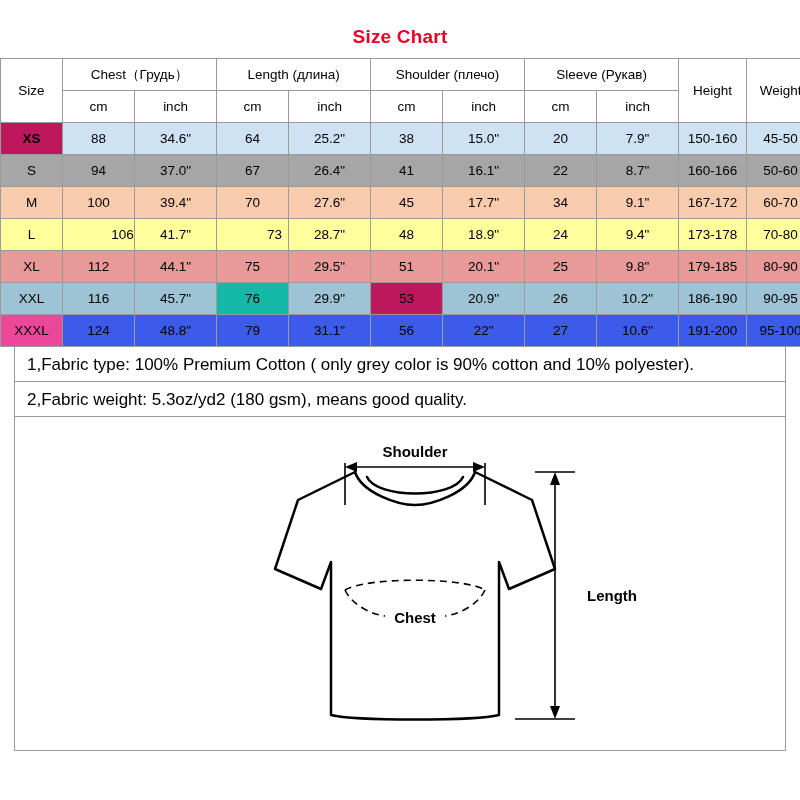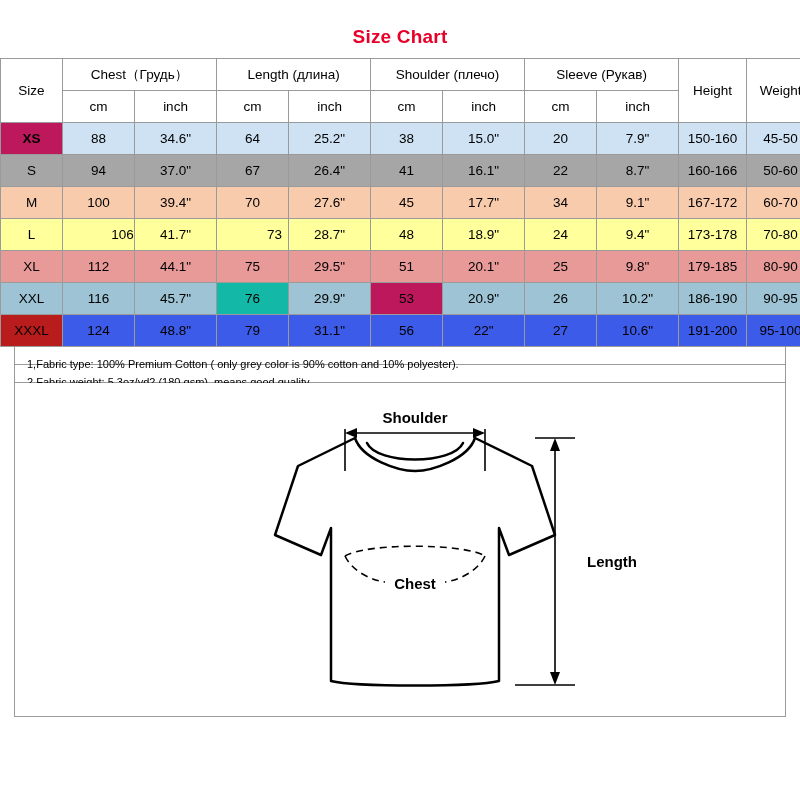--- a/index.html
+++ b/index.html
@@ -63,24 +63,24 @@
   col.c-single { width: 68px; }
 
   .notes {
     width: 772px;
     margin: 0 auto;
   }
   .note-row {
     border-left: 1px solid #9a9a9a;
     border-right: 1px solid #9a9a9a;
     border-bottom: 1px solid #9a9a9a;
-    font-size: 11px;
+    font-size: 17px;
     padding: 8px 10px 8px 12px;
     box-sizing: border-box;
-    height: 18px;
+    height: 35px;
     line-height: 19px;
     color: #000;
   }
   .figure {
     width: 772px;
     margin: 0 auto;
     border-left: 1px solid #9a9a9a;
     border-right: 1px solid #9a9a9a;
     border-bottom: 1px solid #9a9a9a;
     height: 334px;
@@ -205,21 +205,21 @@
         <td style="background: #14b8a6;">76</td>
         <td style="background: rgb(157, 195, 212);">29.9"</td>
         <td style="background: #be185d;">53</td>
         <td style="background: rgb(157, 195, 212);">20.9"</td>
         <td style="background: rgb(157, 195, 212);">26</td>
         <td style="background: rgb(157, 195, 212);">10.2"</td>
         <td style="background: rgb(157, 195, 212);">186-190</td>
         <td style="background: rgb(157, 195, 212);">90-95</td>
       </tr>
       <tr>
-        <td style="background: #b91c1c; margin-top: 24px;">XXXL</td>
+        <td style="background: #ec4899; margin-top: 24px;">XXXL</td>
         <td style="background: rgb(60, 91, 232);">124</td>
         <td style="background: rgb(60, 91, 232);">48.8"</td>
         <td style="background: rgb(60, 91, 232);">79</td>
         <td style="background: rgb(60, 91, 232);">31.1"</td>
         <td style="background: rgb(60, 91, 232);">56</td>
         <td style="background: rgb(60, 91, 232);">22"</td>
         <td style="background: rgb(60, 91, 232);">27</td>
         <td style="background: rgb(60, 91, 232);">10.6"</td>
         <td style="background: rgb(60, 91, 232);">191-200</td>
         <td style="background: rgb(60, 91, 232);">95-100</td>

